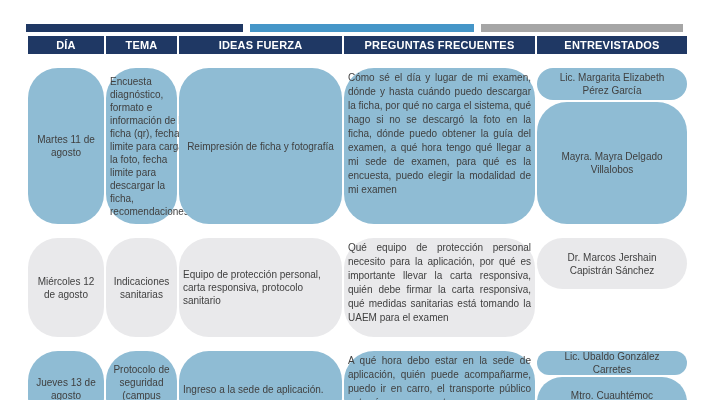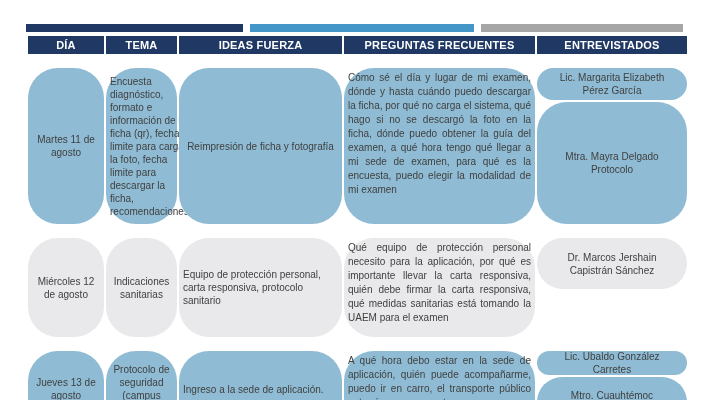--- a/index.html
+++ b/index.html
@@ -60,21 +60,21 @@
       <div class="hcell">ENTREVISTADOS</div>
     </div>
 
     <div class="trow r1">
       <div class="cell bg-blue c-center">Martes 11 de agosto</div>
       <div class="cell bg-blue c-ideas">Encuesta diagnóstico, formato e información de la ficha (qr), fecha limite para cargar la foto, fecha limite para descargar la ficha, recomendaciones</div>
       <div class="cell bg-blue c-center">Reimpresión de ficha y fotografía</div>
       <div class="cell bg-blue c-preg">Cómo sé el día y lugar de mi examen, dónde y hasta cuándo puedo descargar la ficha, por qué no carga el sistema, qué hago si no se descargó la foto en la ficha, dónde puedo obtener la guía del examen, a qué hora tengo qué llegar a mi sede de examen, para qué es la encuesta, puedo elegir la modalidad de mi examen</div>
       <div class="c-entr">
         <div class="cell bg-blue sub sub1">Lic. Margarita Elizabeth Pérez García</div>
-        <div class="cell bg-blue sub sub2">Mtra. Mayra Delgado Protocolo</div>
+        <div class="cell bg-blue sub sub2">Mayra. Mayra Delgado Villalobos</div>
       </div>
     </div>
 
     <div class="trow r2">
       <div class="cell bg-gray c-center">Miércoles 12 de agosto</div>
       <div class="cell bg-gray c-center">Indicaciones sanitarias</div>
       <div class="cell bg-gray c-ideas">Equipo de protección personal, carta responsiva, protocolo sanitario</div>
       <div class="cell bg-gray c-preg">Qué equipo de protección personal necesito para la aplicación, por qué es importante llevar la carta responsiva, quién debe firmar la carta responsiva, qué medidas sanitarias está tomando la UAEM para el examen</div>
       <div class="c-entr">
         <div class="cell bg-gray sub sub1">Dr. Marcos Jershain Capistrán Sánchez</div>

